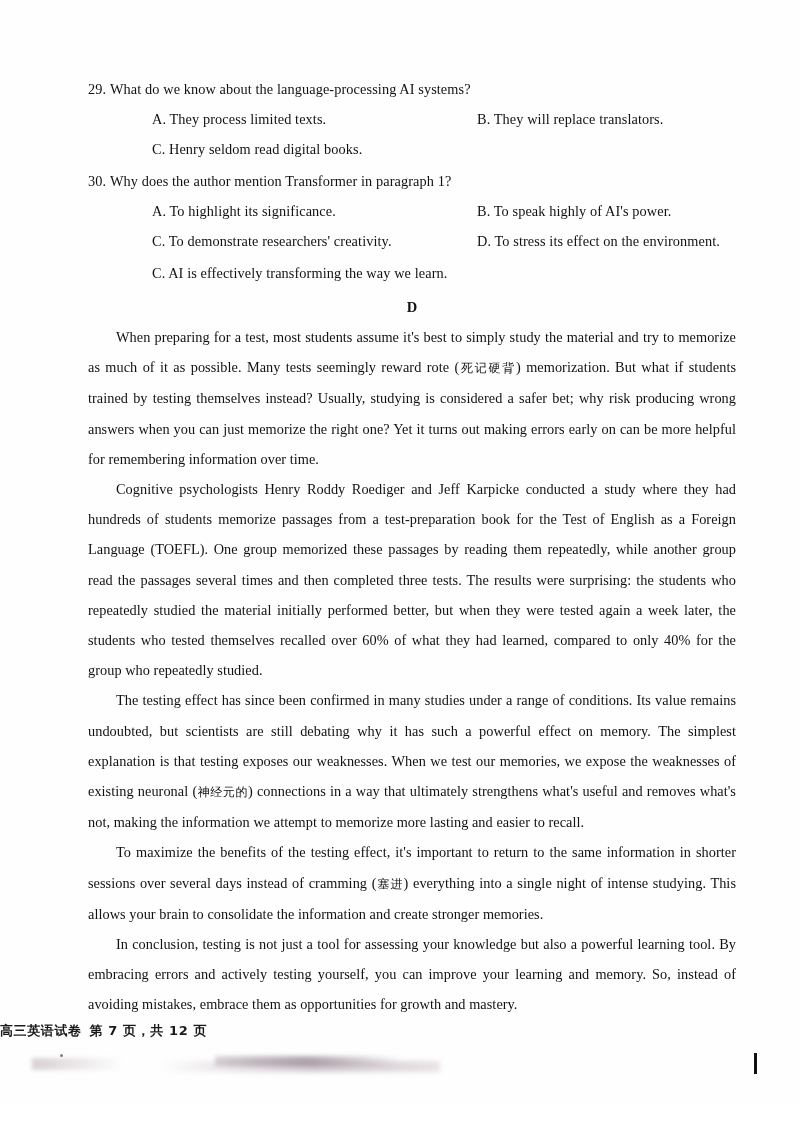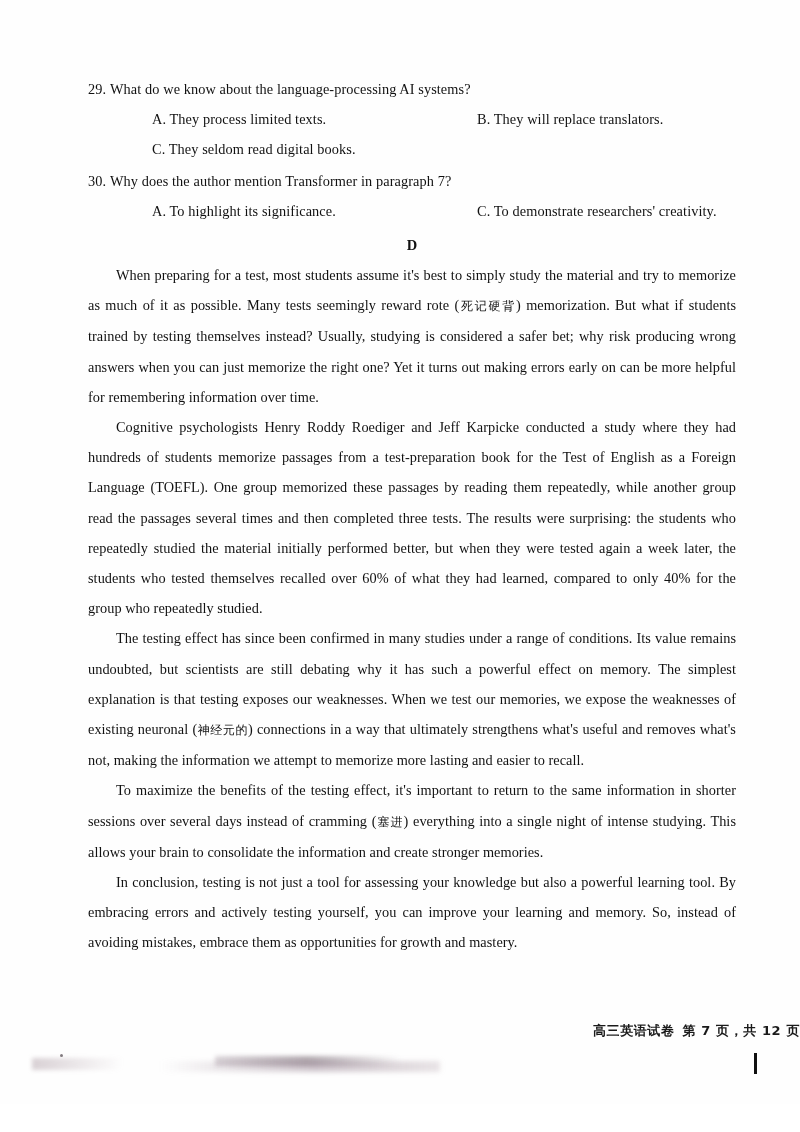--- a/index.html
+++ b/index.html
@@ -85,21 +85,21 @@
     font-family: "DejaVu Sans", sans-serif;
     font-size: 12px;
   }
 
   
   .footer {
     position: absolute;
     left: 0;
     top: 1022px;
     width: 800px;
-    text-align: right;
+    text-align: left;
     font-family: "DejaVu Sans", sans-serif;
     font-weight: bold;
     font-size: 13px;
     color: #1a1a1a;
     letter-spacing: 0.6px;
   }
   .footer .gap {
     display: inline-block;
     width: 8px;
   }
@@ -158,36 +158,39 @@
 
   <div class="sheet">
 
     <div class="question">
       <div class="q-stem">
         <span class="q-num">29.</span><span>What do we know about the language-processing AI systems?</span>
       </div>
       <div class="opt-grid">
         <div class="opt">A. They process limited texts.</div>
         <div class="opt">B. They will replace translators.</div>
-        <div class="opt">C. They seldom read digital books.</div>
+        <div class="opt">C. Henry seldom read digital books.</div>
       </div>
     </div>
 
     <div class="question">
       <div class="q-stem">
-        <span class="q-num">30.</span><span>Why does the author mention Transformer in paragraph 7?</span>
+        <span class="q-num">30.</span><span>Why does the author mention Transformer in paragraph 1?</span>
       </div>
       <div class="opt-grid">
         <div class="opt">A. To highlight its significance.</div>
+        <div class="opt">B. To speak highly of AI's power.</div>
         <div class="opt">C. To demonstrate researchers' creativity.</div>
+        <div class="opt">D. To stress its effect on the environment.</div>
       </div>
     </div>
 
     <div class="question">
       <div class="opt-stack">
+        <div class="opt">C. AI is effectively transforming the way we learn.</div>
       </div>
     </div>
 
     <div class="section-letter">D</div>
 
     <div class="passage">
       <p><span>When preparing for a test, most students assume it's best to simply study the material and try to memorize as much of it as possible. Many tests seemingly reward rote (</span><span class="cn">死记硬背</span><span>) memorization. But what if students trained by testing themselves instead? Usually, studying is considered a safer bet; why risk producing wrong answers when you can just memorize the right one? Yet it turns out making errors early on can be more helpful for remembering information over time.</span></p>
       <p><span>Cognitive psychologists Henry Roddy Roediger and Jeff Karpicke conducted a study where they had hundreds of students memorize passages from a test-preparation book for the Test of English as a Foreign Language (TOEFL). One group memorized these passages by reading them repeatedly, while another group read the passages several times and then completed three tests. The results were surprising: the students who repeatedly studied the material initially performed better, but when they were tested again a week later, the students who tested themselves recalled over 60% of what they had learned, compared to only 40% for the group who repeatedly studied.</span></p>
       <p><span>The testing effect has since been confirmed in many studies under a range of conditions. Its value remains undoubted, but scientists are still debating why it has such a powerful effect on memory. The simplest explanation is that testing exposes our weaknesses. When we test our memories, we expose the weaknesses of existing neuronal (</span><span class="cn">神经元的</span><span>) connections in a way that ultimately strengthens what's useful and removes what's not, making the information we attempt to memorize more lasting and easier to recall.</span></p>
       <p><span>To maximize the benefits of the testing effect, it's important to return to the same information in shorter sessions over several days instead of cramming (</span><span class="cn">塞进</span><span>) everything into a single night of intense studying. This allows your brain to consolidate the information and create stronger memories.</span></p>

